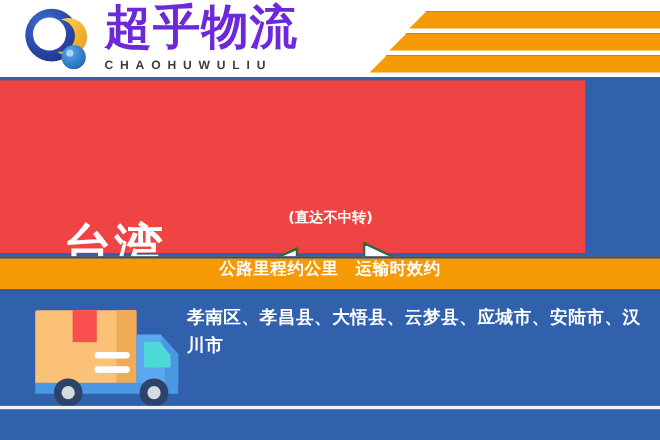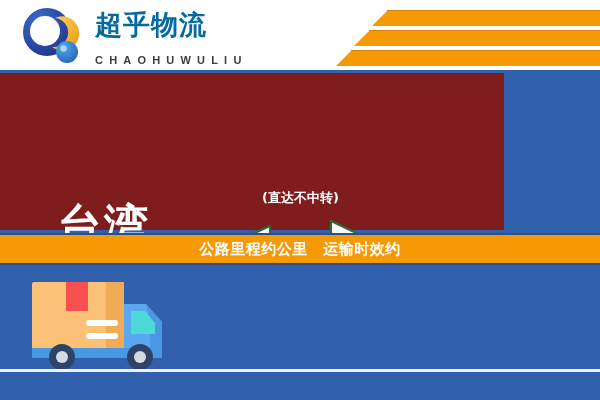--- a/index.html
+++ b/index.html
@@ -32,23 +32,23 @@
     width: 58px; height: 58px;
   }
   .logo-text-wrap {
     position: absolute;
     left: 95px; top: 6px;
     width: 230px; height: 60px;
   }
   .logo-cn {
     font-family: "DejaVu Sans", "Liberation Sans", sans-serif;
     font-weight: bold;
-    font-size: 27px;
+    font-size: 43px;
     line-height: 38px;
-    color: #0369a1;
+    color: #6d28d9;
     letter-spacing: 1px;
     white-space: nowrap;
   }
   .logo-en {
     font-family: "Liberation Sans", sans-serif;
     font-weight: bold;
     font-size: 11px;
     line-height: 13px;
     color: #3d3d3d;
     letter-spacing: 6.2px;
@@ -59,21 +59,22 @@
     position: absolute;
     right: 0; top: 0;
     width: 275px; height: 70px;
   }
 
   
   .route {
     position: absolute;
     left: 0; top: 73px;
     width: 504px; height: 157px;
-    background: #7f1d1d;
+    background: #ef4444;
+    padding-left: 28px;
   }
   .city {
     position: absolute;
     top: 126px;
     font-family: "DejaVu Sans", "Liberation Sans", sans-serif;
     font-weight: bold;
     font-size: 44px;
     line-height: 52px;
     color: #ffffff;
     white-space: nowrap;
@@ -108,21 +109,20 @@
   
   .band {
     position: absolute;
     left: 0; top: 233px;
     width: 600px; height: 32px;
     background: #f59a05;
     border-top: 2px solid #2b4f8e;
     border-bottom: 2px solid #2b4f8e;
     box-sizing: border-box;
     display: flex;
-    align-items: center;
     justify-content: center;
   }
   .band-text {
     font-family: "DejaVu Sans", "Liberation Sans", sans-serif;
     font-weight: bold;
     font-size: 15px;
     color: #ffffff;
     white-space: pre;
     letter-spacing: 0.5px;
   }
@@ -247,16 +247,17 @@
 
       <rect x="4" y="70" width="130" height="10" fill="#4a97e3"></rect>
 
       <circle cx="34" cy="79" r="13" fill="#2e4369"></circle>
       <circle cx="34" cy="79" r="6" fill="#d6dbe0"></circle>
       <circle cx="112" cy="79" r="13" fill="#2e4369"></circle>
       <circle cx="112" cy="79" r="6" fill="#d6dbe0"></circle>
     </svg>
   </div>
 
+  <div class="areas">孝南区、孝昌县、大悟县、云梦县、应城市、安陆市、汉川市</div>
 
   <div class="bottom-rule"></div>
 
 </div>
 
 </body></html>

